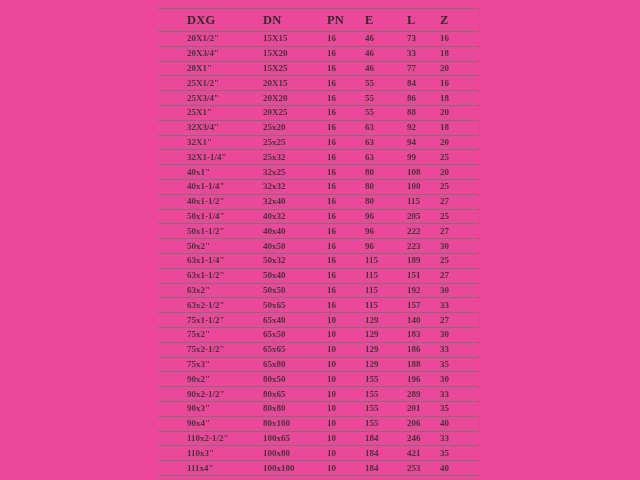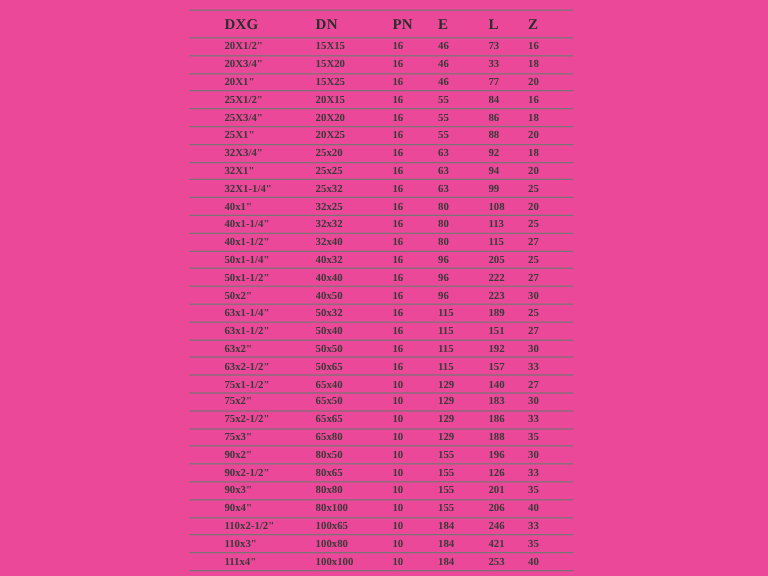--- a/index.html
+++ b/index.html
@@ -162,21 +162,21 @@
           <td>16</td>
           <td>80</td>
           <td>108</td>
           <td>20</td>
         </tr>
         <tr>
           <td>40x1-1/4"</td>
           <td>32x32</td>
           <td>16</td>
           <td>80</td>
-          <td>113</td>
+          <td>100</td>
           <td>25</td>
         </tr>
         <tr>
           <td>40x1-1/2"</td>
           <td>32x40</td>
           <td>16</td>
           <td>80</td>
           <td>115</td>
           <td>27</td>
         </tr>
@@ -274,21 +274,21 @@
           <td>10</td>
           <td>155</td>
           <td>196</td>
           <td>30</td>
         </tr>
         <tr>
           <td>90x2-1/2"</td>
           <td>80x65</td>
           <td>10</td>
           <td>155</td>
-          <td>126</td>
+          <td>289</td>
           <td>33</td>
         </tr>
         <tr>
           <td>90x3"</td>
           <td>80x80</td>
           <td>10</td>
           <td>155</td>
           <td>201</td>
           <td>35</td>
         </tr>

